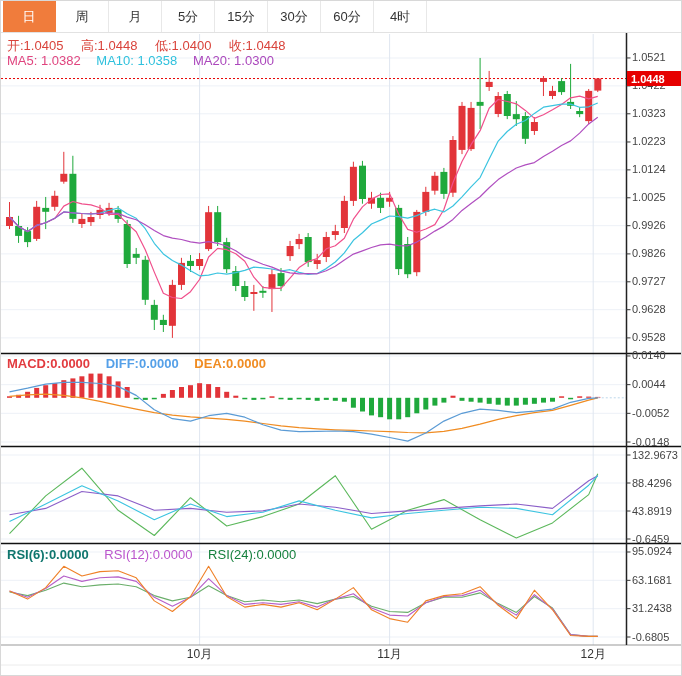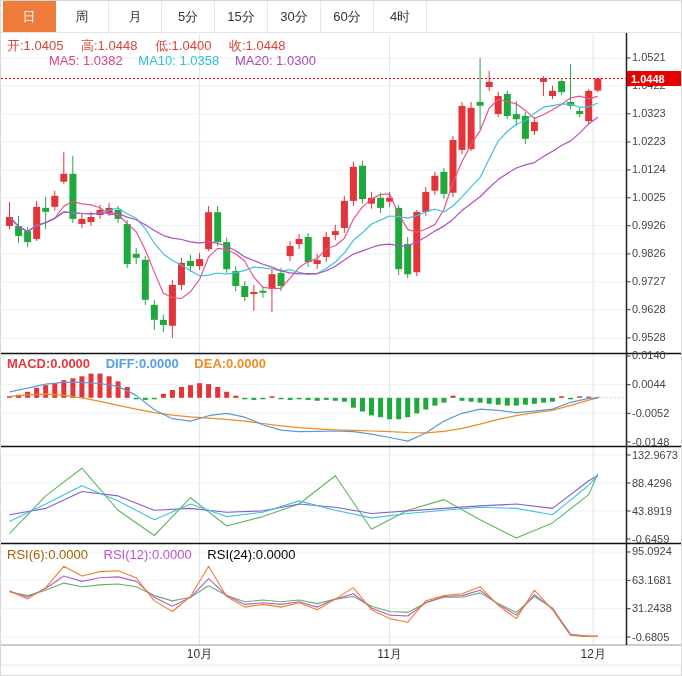--- a/index.html
+++ b/index.html
@@ -9,28 +9,28 @@
   .tabbar{position:absolute;top:0;left:0;right:0;height:31px;display:flex;
           background:#fff;border-bottom:1px solid #e2e2e2;z-index:3;padding-left:2px;}
   .tab{width:53px;box-sizing:border-box;border-right:1px solid #e8e8e8;display:flex;
        align-items:center;justify-content:center;font-size:13px;color:#333;cursor:pointer;}
   .tab.active{background:#f07c3c;color:#fff;border-right-color:#f07c3c;}
   svg#plot{position:absolute;top:0;left:0;font-family:"Liberation Sans",sans-serif;}
   .row{position:absolute;left:6px;font-size:13px;z-index:2;white-space:nowrap;}
   .row span{margin-right:12px;text-align:right;}
   .quote-row{top:36px;}
   .quote-row span{color:#d9433b;margin-right:14px;}
-  .ma-row{top:52px;margin-left:42px;}
+  .ma-row{top:52px;}
   .macd-row{top:355px;font-weight:bold;}
   .kdj-row{top:449px;}
   .rsi-row{top:546px;}
   .c-ma5{color:#e0447e;} .c-ma10{color:#2fc1dd;} .c-ma20{color:#ab47bc;}
   .c-macd{color:#e23b3f;} .c-diff{color:#55a0e8;} .c-dea{color:#f08c22;}
   .c-k{color:#35c5d8;} .c-d{color:#8e5fc8;} .c-j{color:#5cb85c;}
-  .c-r6{color:#a16207;} .c-r12{color:#bb55cc;} .c-r24{color:#000000;}
+  .c-r6{color:#0f766e;font-weight:bold;} .c-r12{color:#bb55cc;} .c-r24{color:#15803d;}
 </style>
 </head>
 <body>
 
 <div class="app">
 
   <div class="tabbar">
     <div class="tab active">日</div>
     <div class="tab">周</div>
     <div class="tab">月</div>

